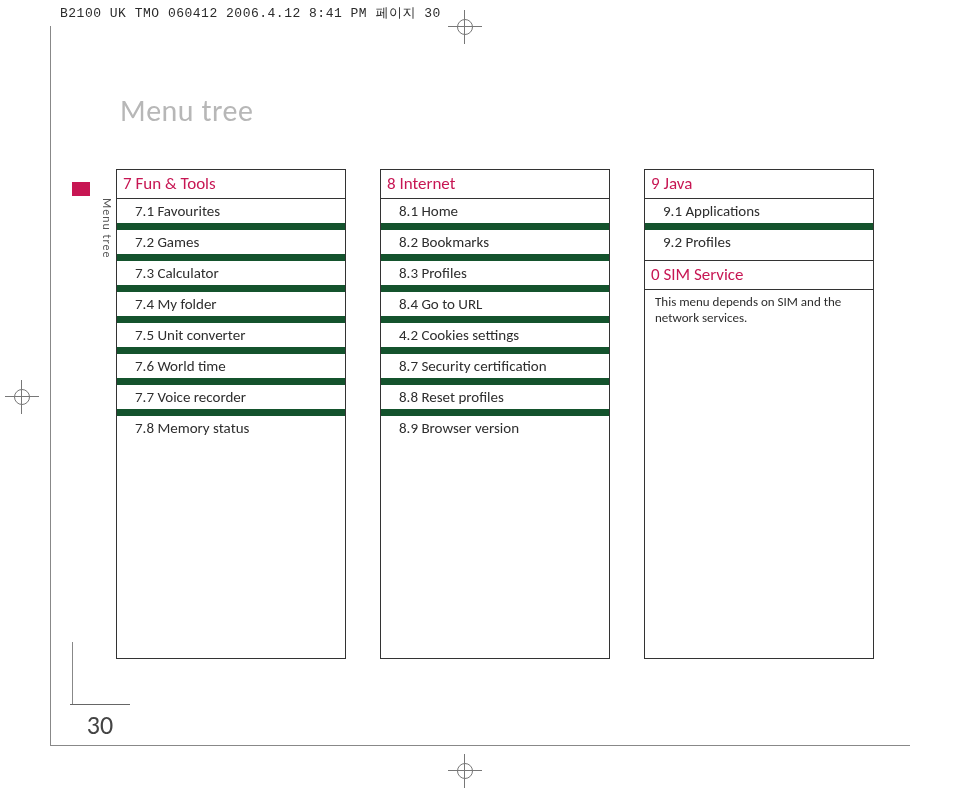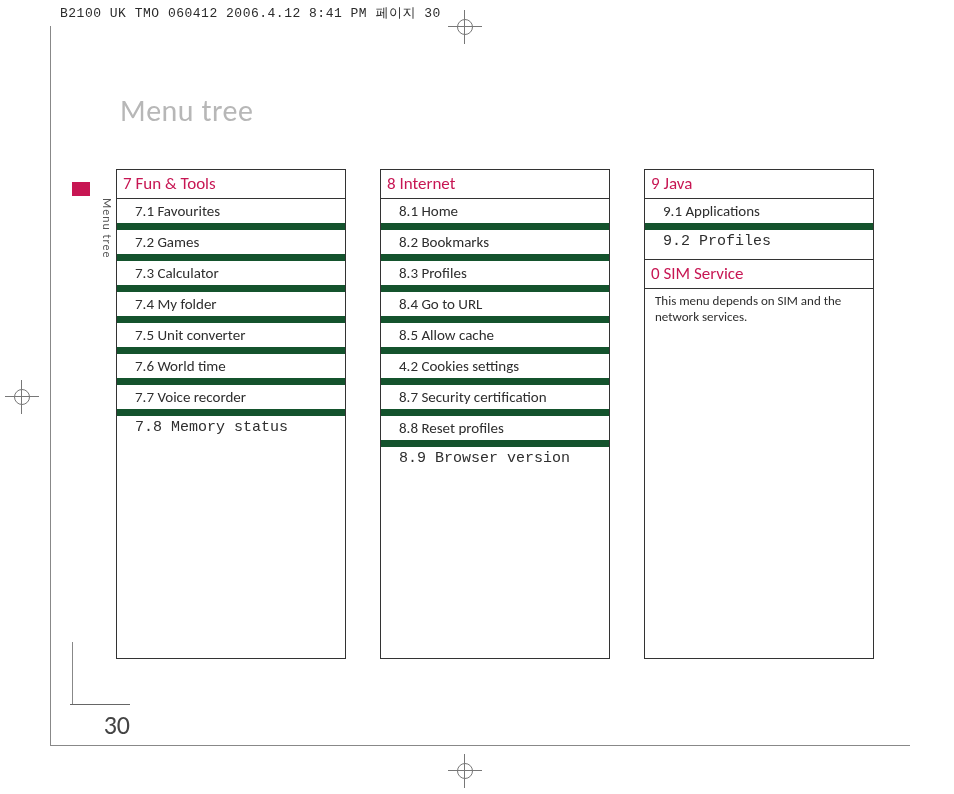--- a/index.html
+++ b/index.html
@@ -101,21 +101,21 @@
   
   .page-number {
     position: absolute;
     left: -2px;
     top: 644px;
     font-size: 26px;
     color: #444;
     border-top: 1px solid #666;
     padding-top: 4px;
     width: 60px;
-    text-align: right;
+    text-align: center;
   }
   .page-number-rule {
     position: absolute;
     left: 0px;
     top: 582px;
     height: 62px;
     border-left: 1px solid #888;
     width: 0;
   }
 
@@ -141,21 +141,21 @@
     border-bottom: 1.2px solid #333;
     font-weight: 400;
   }
 
   .menu-item {
     font-size: 15px;
     color: #2e2e2e;
     padding: 3px 6px 3px 18px;
     border-bottom: 7px solid #14532d;
   }
-  .menu-item.last { border-bottom: none; font-family: Liberation Mono, monospace; }
+  .menu-item.last { border-bottom: none; }
   .plain-text {
     font-size: 13px;
     color: #2e2e2e;
     padding: 4px 8px 2px 10px;
     line-height: 1.25;
   }
 
   
   .section-header.mid {
     border-top: 0;
@@ -202,21 +202,20 @@
       <div class="menu-item">7.7 Voice recorder</div>
       <div class="menu-item last">7.8 Memory status</div>
     </div>
 
     <div class="col">
       <div class="section-header">8 Internet</div>
       <div class="menu-item">8.1 Home</div>
       <div class="menu-item">8.2 Bookmarks</div>
       <div class="menu-item">8.3 Profiles</div>
       <div class="menu-item">8.4 Go to URL</div>
-      <div class="menu-item">8.5 Allow cache</div>
       <div class="menu-item">4.2 Cookies settings</div>
       <div class="menu-item">8.7 Security certification</div>
       <div class="menu-item">8.8 Reset profiles</div>
       <div class="menu-item last">8.9 Browser version</div>
     </div>
 
     <div class="col">
       <div class="section-header">9 Java</div>
       <div class="menu-item">9.1 Applications</div>
       <div class="menu-item last">9.2 Profiles</div>

